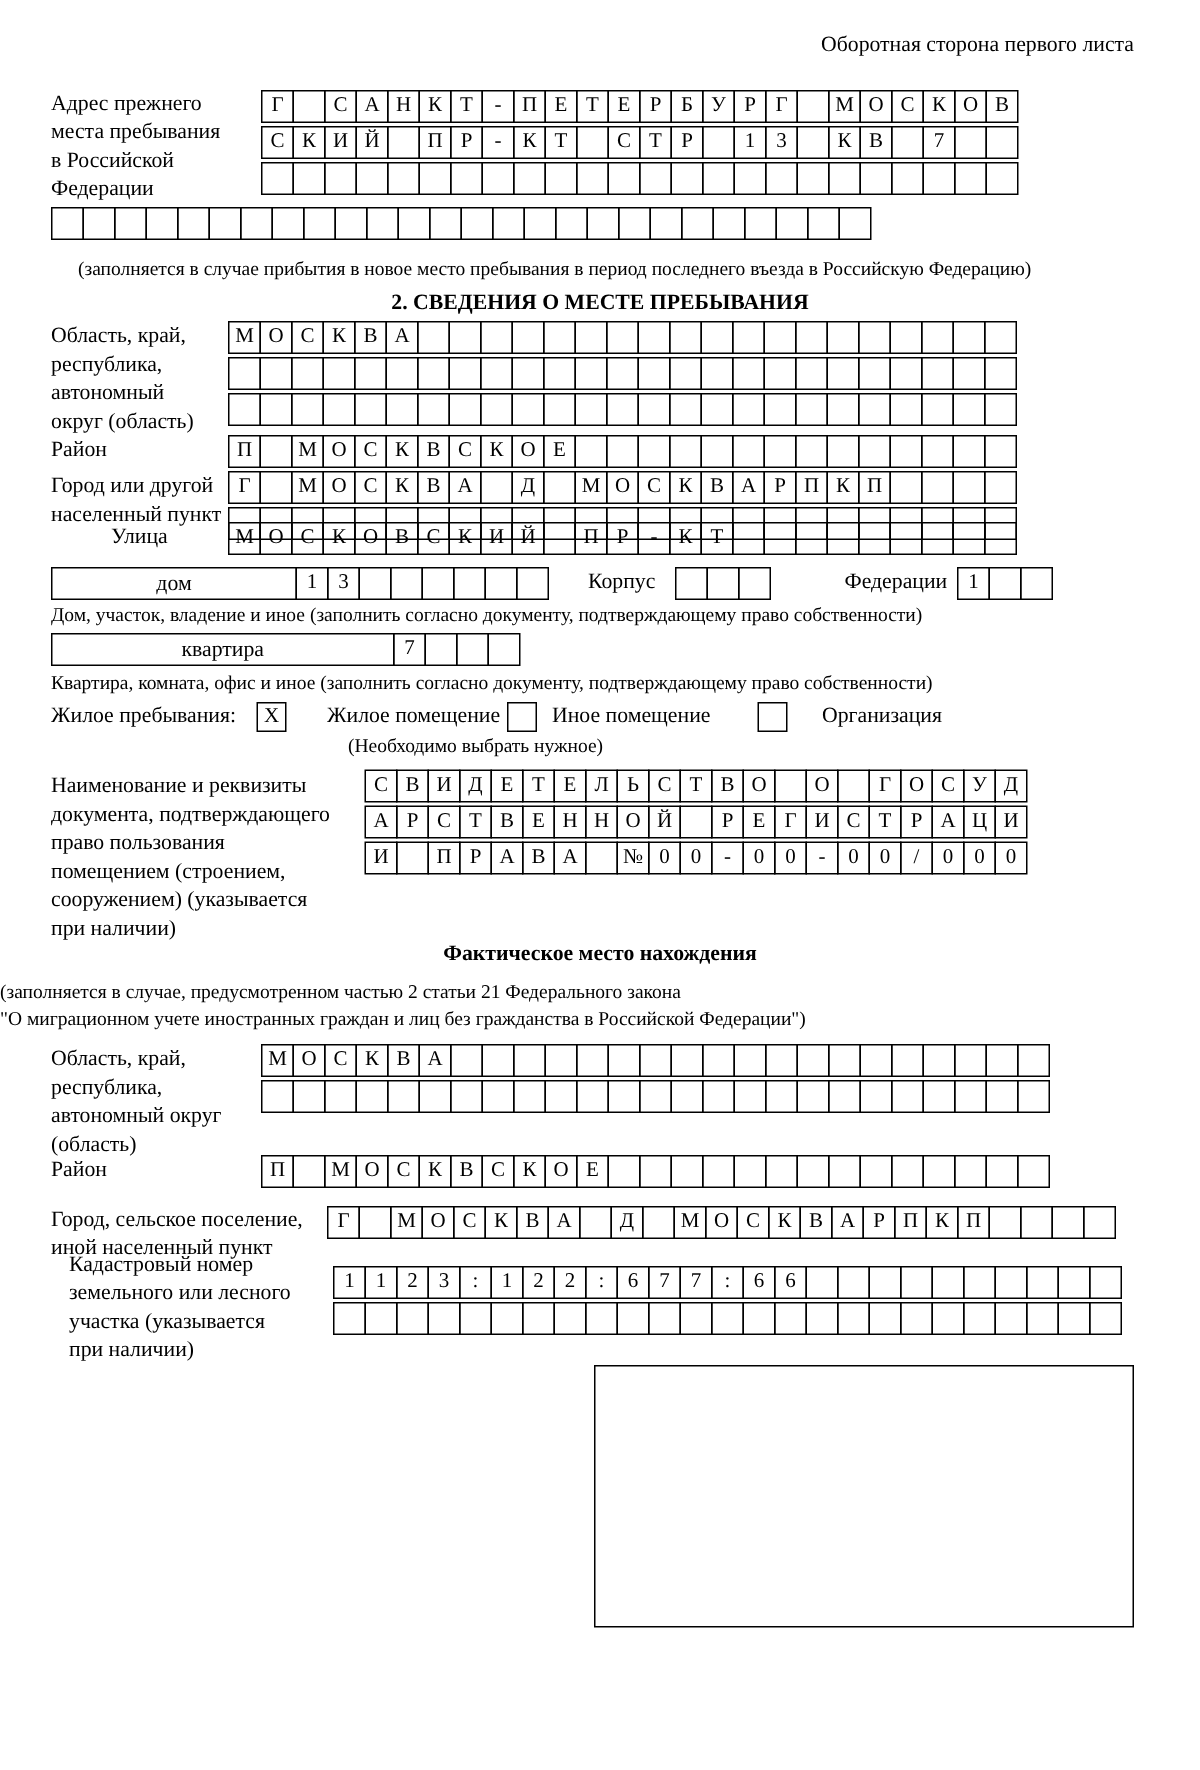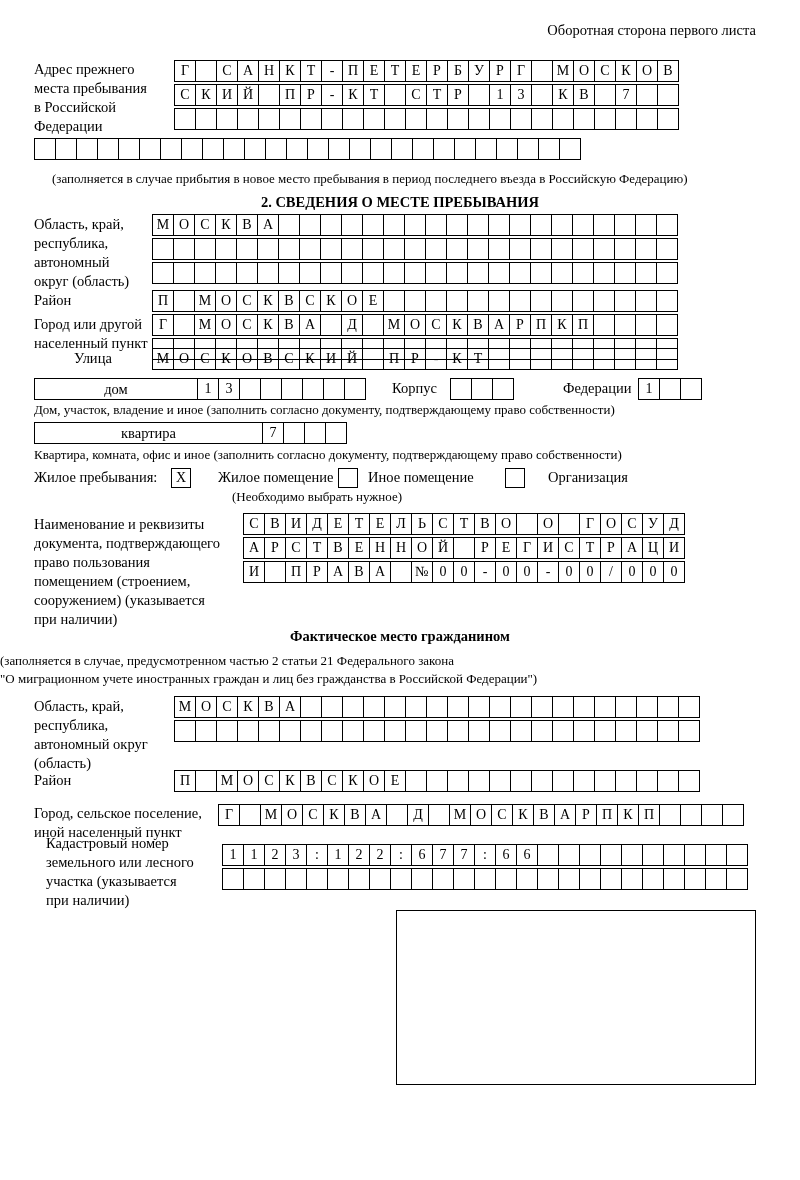--- a/index.html
+++ b/index.html
@@ -524,21 +524,21 @@
       <div class="cell">0</div>
       <div class="cell">-</div>
       <div class="cell">0</div>
       <div class="cell">0</div>
       <div class="cell">/</div>
       <div class="cell">0</div>
       <div class="cell">0</div>
       <div class="cell">0</div>
     </div>
 
-  <div class="sect-title" style="top:628px;">Фактическое место гражданином</div>
+  <div class="sect-title" style="top:628px;">Фактическое место нахождения</div>
   <div class="lbl small center" style="left:0px; top:652px; width:800px;">(заполняется в случае, предусмотренном частью 2 статьи 21 Федерального закона</div>
   <div class="lbl small center" style="left:0px; top:670px; width:800px;">"О миграционном учете иностранных граждан и лиц без гражданства в Российской Федерации")</div>
 
   <div class="lbl" style="left:34px; top:697px;">Область, край,
 республика,
 автономный округ
 (область)</div>
   <div class="cells" id="al-region-0" style="left:174px; top:696px;">
       <div class="cell">М</div>
       <div class="cell">О</div>

